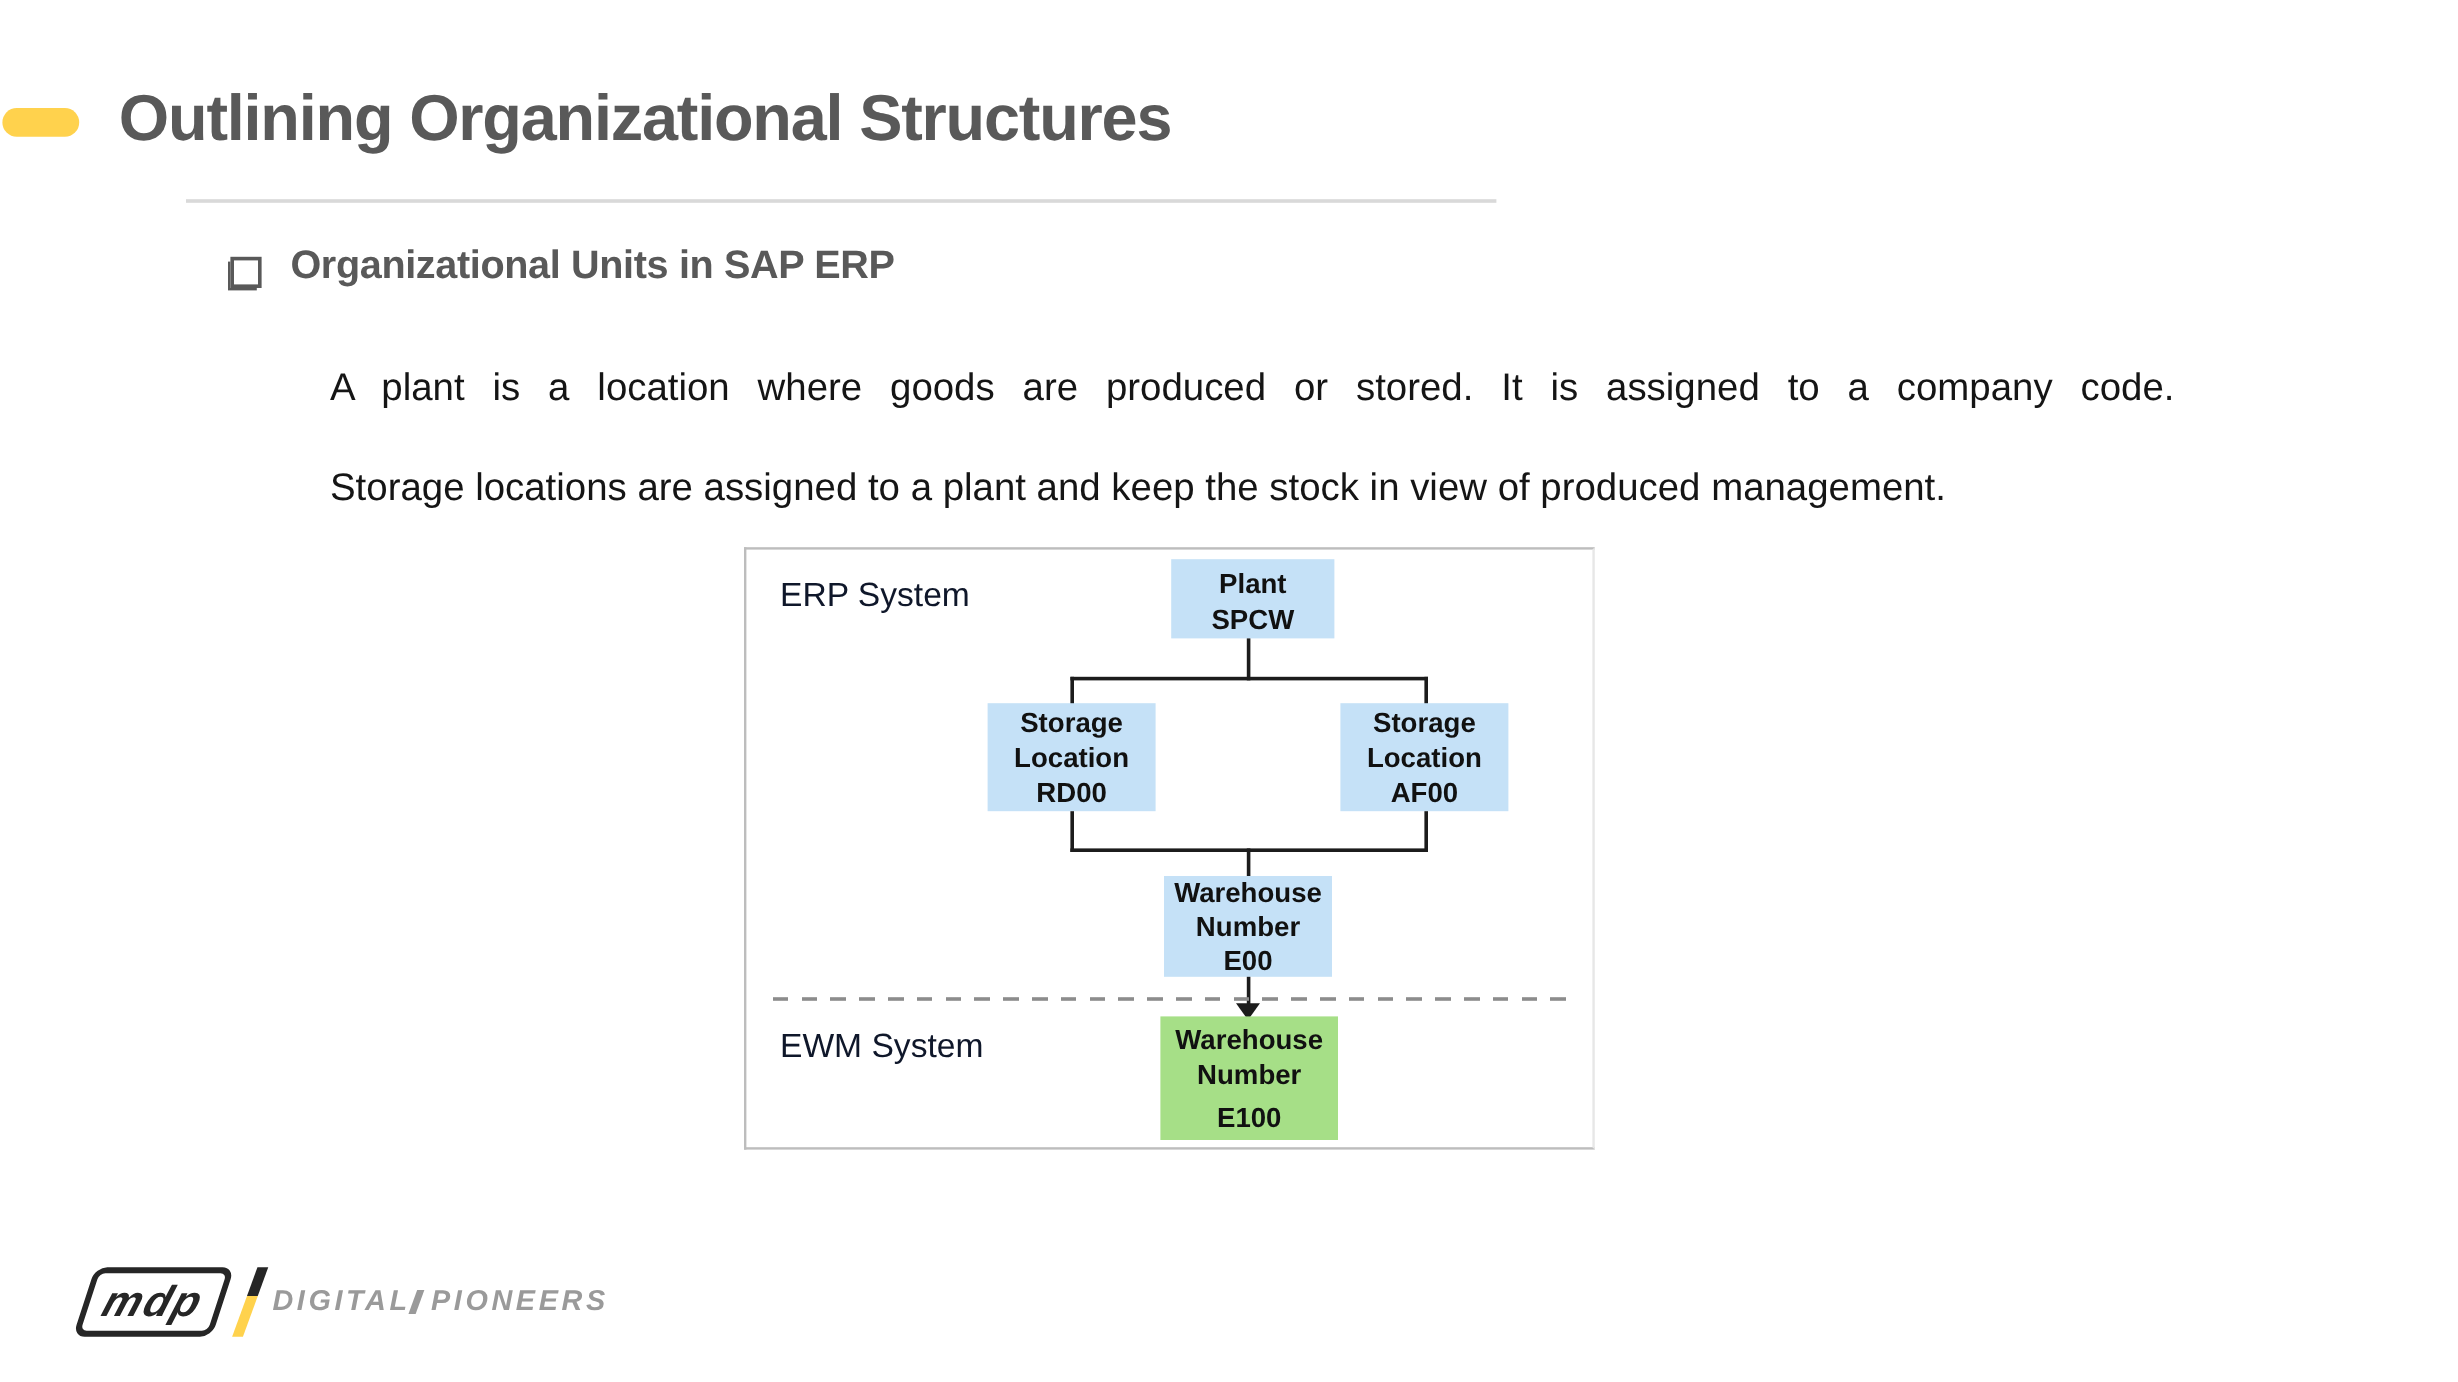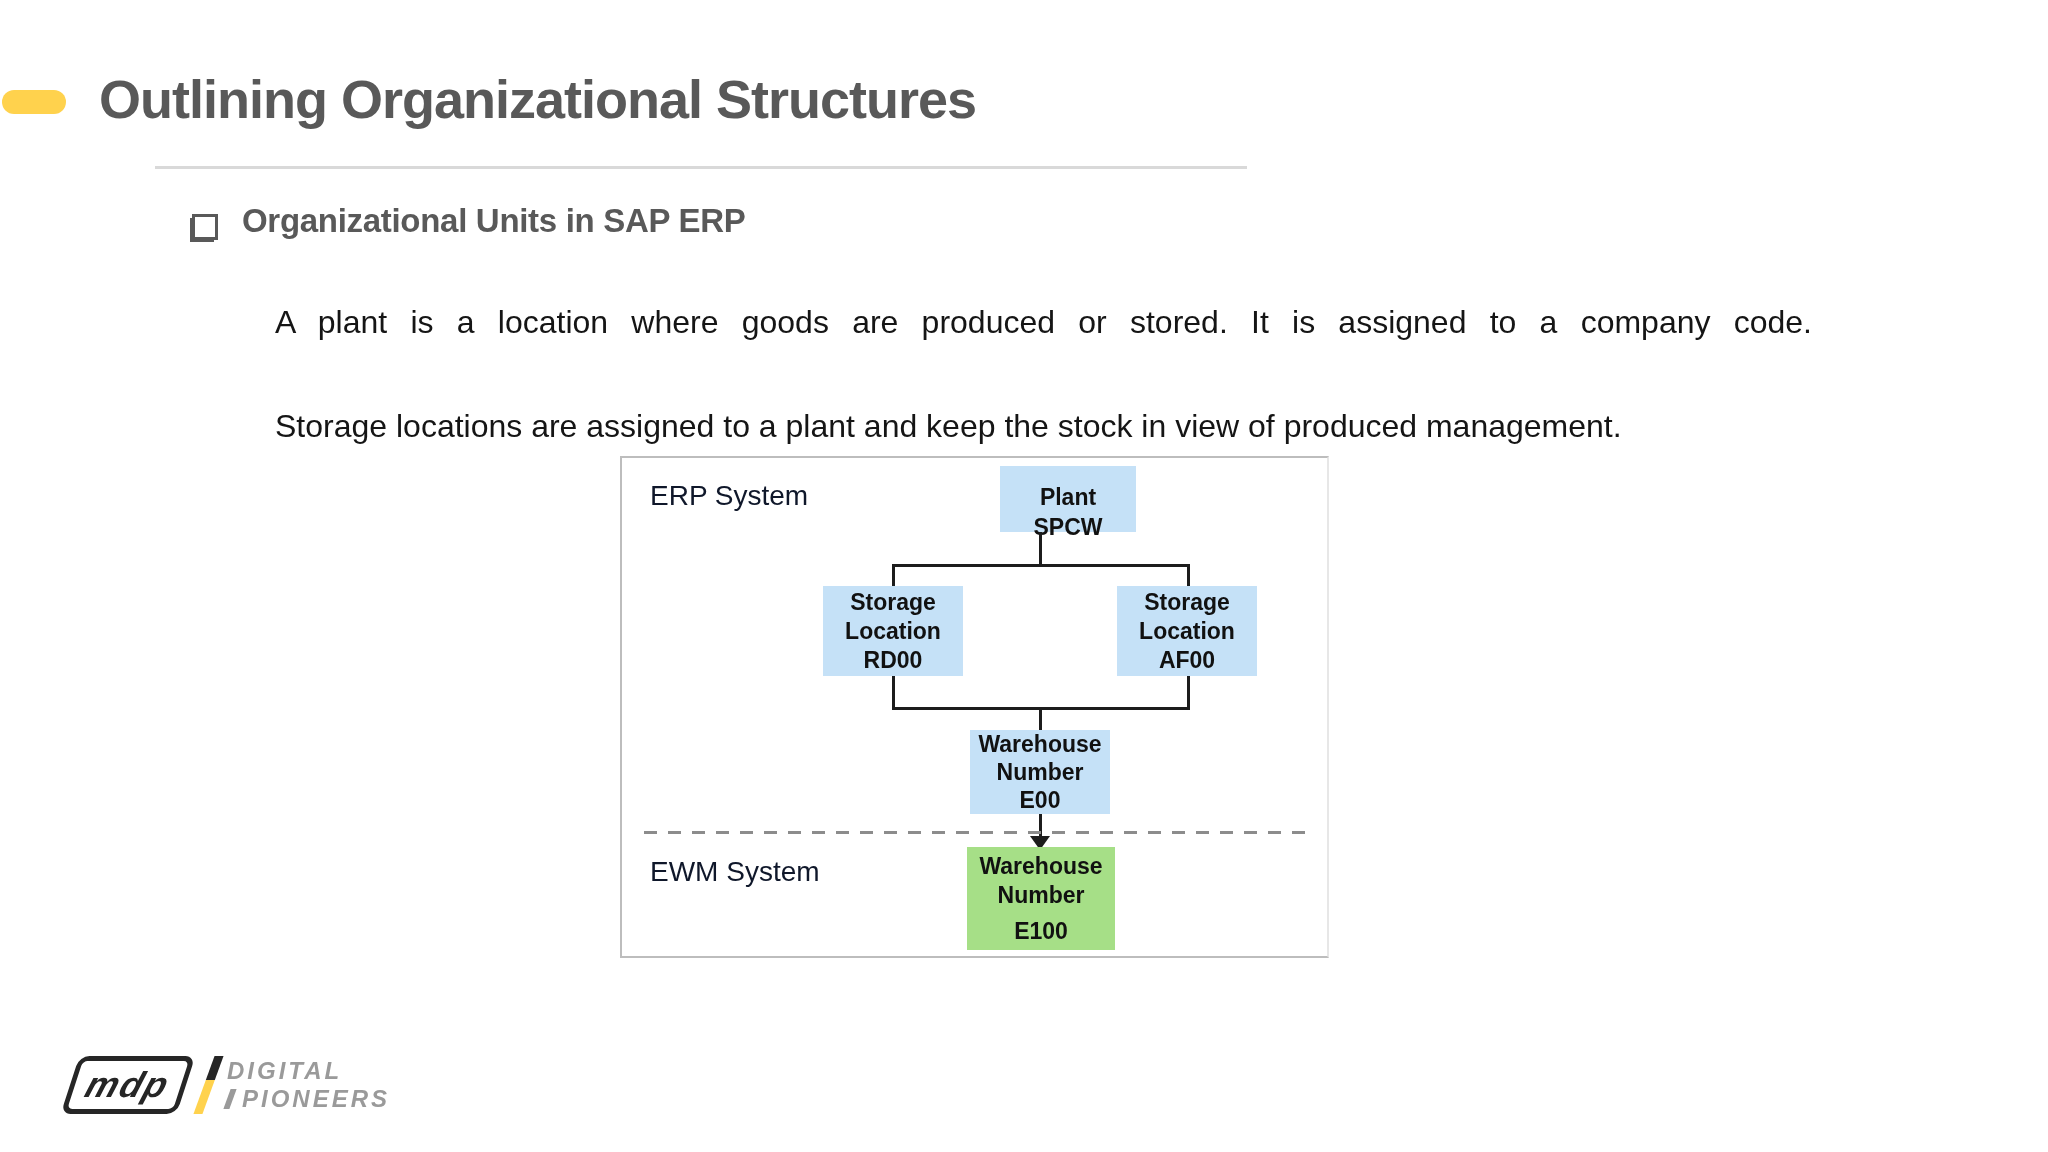--- a/index.html
+++ b/index.html
@@ -31,38 +31,38 @@
     margin:6px 24px 0 0; background:#fff;
   }
   .section-heading {
     font-size:33px; font-weight:bold; letter-spacing:-0.3px; white-space:nowrap;
     color:var(--title-gray,#595959);
   }
 
   
   .paragraph { position:absolute; left:275px; top:300px; width:1537px; color:#151515; }
   .paragraph p { margin:0; font-size:32px; line-height:44px; }
-  .paragraph .p1 { text-align:justify; text-align-last:justify; margin-bottom:60px; }
+  .paragraph .p1 { text-align:justify; text-align-last:justify; margin-bottom:40px; }
 
   
   .diagram {
     position:absolute; left:620px; top:456px; width:705px; height:498px;
     background:#ffffff; border:2px solid var(--frame-gray,#bdbdbd);
     border-right-color:#e7e7e7; box-sizing:content-box;
   }
   .dlabel { position:absolute; font-size:28px; color:#0f172a; white-space:nowrap; }
   .erp-label { left:28px; top:22px; }
   .ewm-label { left:28px; top:398px;text-align:right; }
 
   .node {
     position:absolute; text-align:center; font-weight:bold; color:#111;
     font-size:23px; box-sizing:border-box;
   }
   .node span { display:block; }
-  .n-plant { left:354px; top:8px;  width:136px; height:66px; line-height:30px; padding-top:16px; background:var(--erp-node-blue,#c5e1f7);margin-left:24px; }
+  .n-plant { left:354px; top:8px;  width:136px; height:66px; line-height:30px; padding-top:5px; background:var(--erp-node-blue,#c5e1f7); }
   .n-sl    { top:128px; width:140px; height:90px; line-height:29px; padding-top:2px; background:var(--erp-node-blue,#c5e1f7); }
   .n-rd00  { left:201px; }
   .n-af00  { left:495px; }
   .n-e00   { left:348px; top:272px; width:140px; height:84px; line-height:28px; background:var(--erp-node-blue,#c5e1f7); }
   .n-e100  { left:345px; top:389px; width:148px; height:103px; line-height:29px; padding-top:5px; background:var(--ewm-node-green,#a6df87); }
   .n-e100 .code { margin-top:7px; }
 
   .conn { position:absolute; background:var(--line-dark,#1c1c1c); }
   .c-plant-down   { left:417px; top:74px;  width:3px;   height:35px; }
   .c-branch-top   { left:270px; top:106px; width:298px; height:3px;  }
@@ -90,21 +90,21 @@
     border:5px solid #262626; border-radius:10px; transform:skewX(-18deg);
     height:48px; padding:0 12px; display:flex; align-items:center; background:#fff;
   }
   .logo-mark span {
     font-style:italic; font-weight:bold; font-size:36px; letter-spacing:2px;
     color:#262626; line-height:1;
   }
   .logo-slash { width:9px; height:58px; transform:skewX(-20deg); margin:0 14px 0 18px; display:flex; flex-direction:column; }
   .logo-slash .slash-top { flex:0 0 24px; background:#262626; }
   .logo-slash .slash-bottom { flex:1; background:var(--accent-yellow,#ffd24d); }
-  .logo-words { display:flex; flex-direction:column; justify-content:flex-end; gap:2px; }
+  .logo-words { display:flex; flex-direction:row; justify-content:flex-end; gap:2px; }
   .logo-word {
     display:flex; align-items:center; font-style:italic; font-weight:bold;
     font-size:24px; letter-spacing:3px; line-height:26px; color:var(--logo-gray,#9a9a9a);
   }
   .pioneer-slash { width:6px; height:20px; background:var(--logo-gray,#9a9a9a); transform:skewX(-20deg); margin-right:9px; }
 </style>
 </head>
 <body>
 
 <div class="slide">

